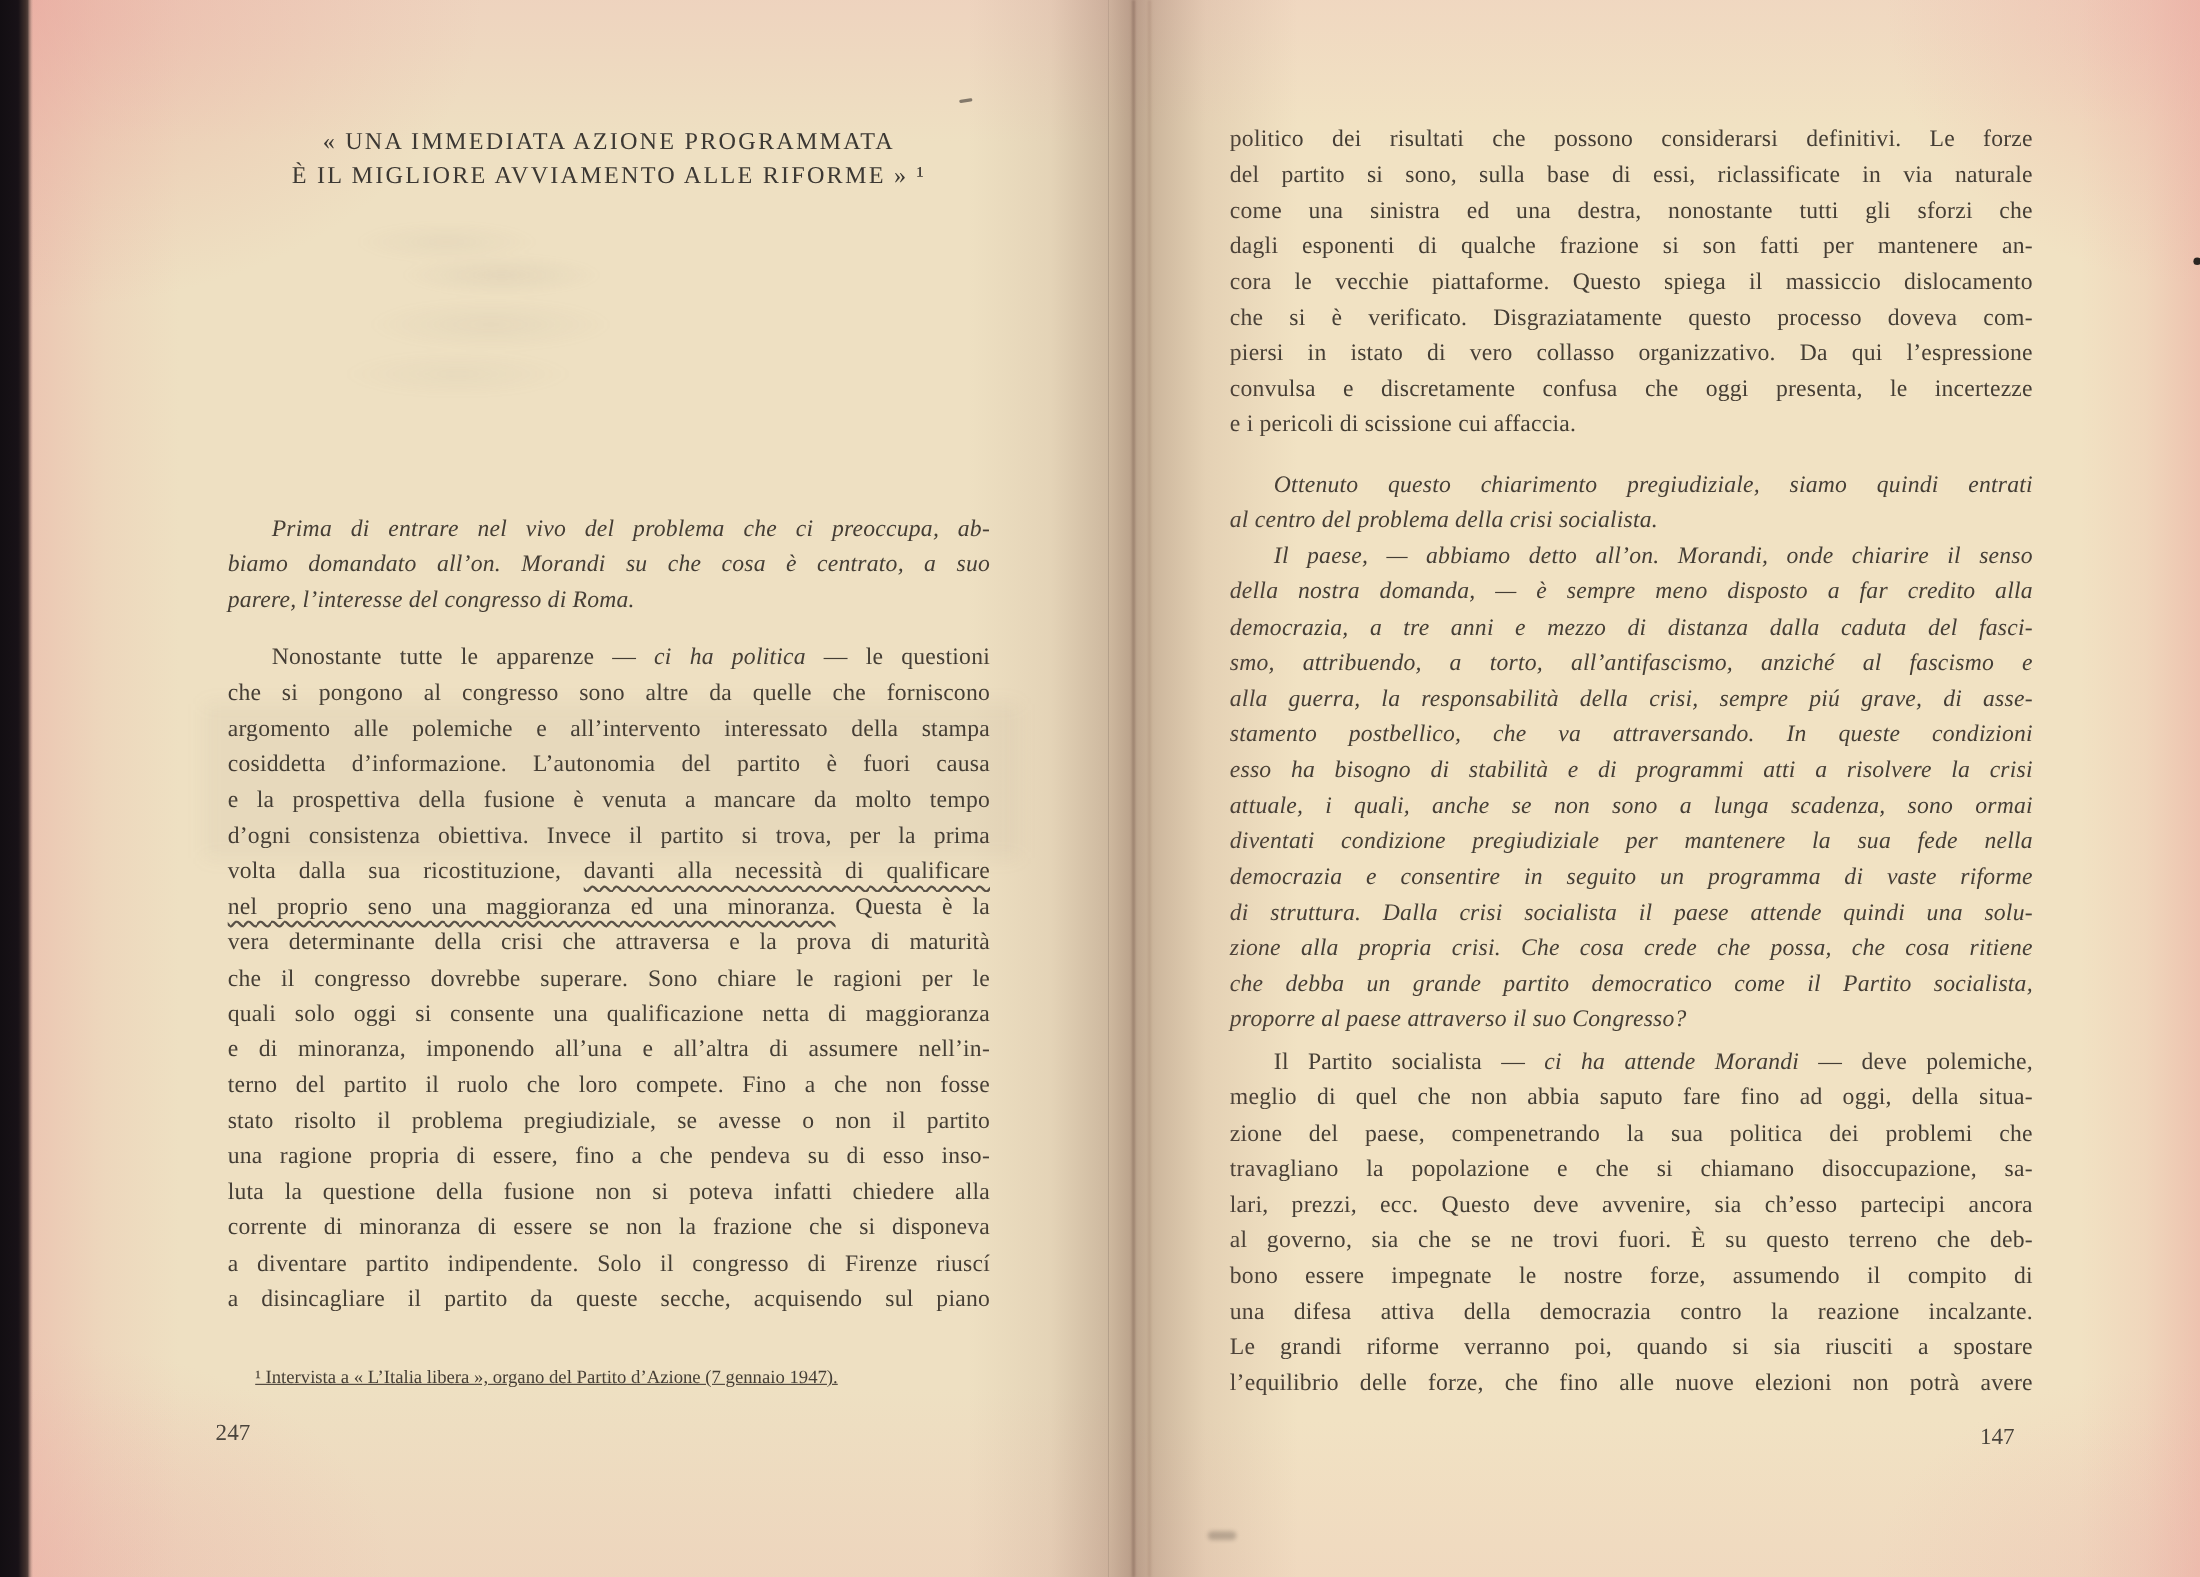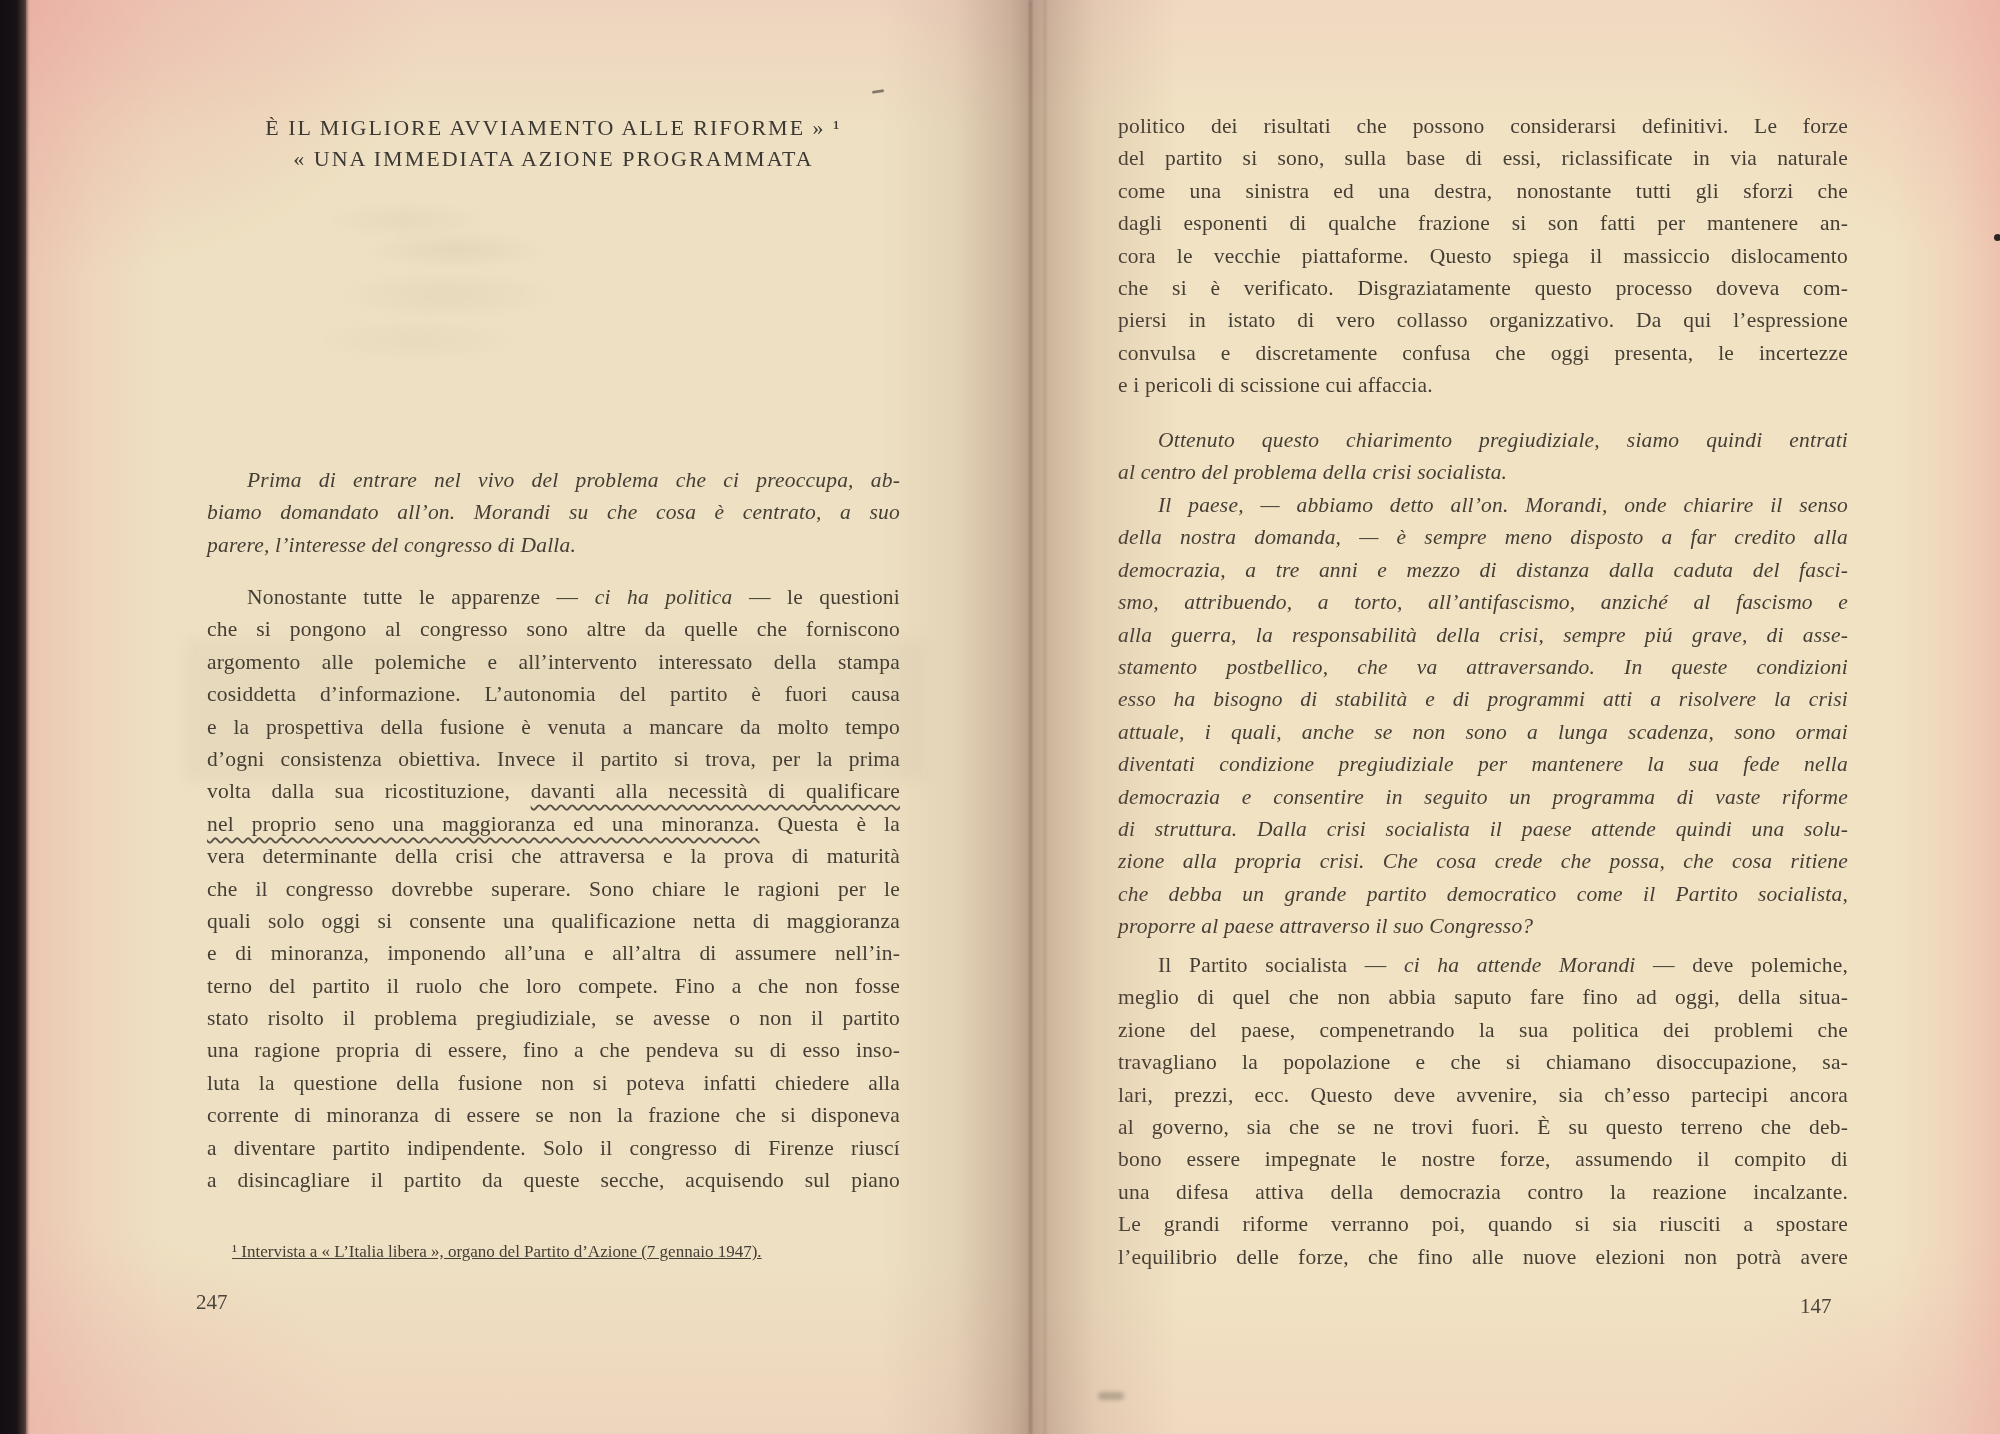--- a/index.html
+++ b/index.html
@@ -122,28 +122,28 @@
 
 <div class="scan">
 
   <div class="edge-left"></div>
 
   <div class="page page-left">
     <div class="smudge"></div>
     <div class="shade-left"></div>
 
     <div class="heading lp-heading">
+        <div class="line"><span>« UNA IMMEDIATA AZIONE PROGRAMMATA</span></div>
         <div class="line"><span>È IL MIGLIORE AVVIAMENTO ALLE RIFORME » ¹</span></div>
-        <div class="line"><span>« UNA IMMEDIATA AZIONE PROGRAMMATA</span></div>
       </div>
 
     <div class="tblock italic lp-intro">
         <div class="line just ind"><span>Prima di entrare nel vivo del problema che ci preoccupa, ab-</span></div>
         <div class="line just"><span>biamo domandato all’on. Morandi su che cosa è centrato, a suo</span></div>
-        <div class="line"><span>parere, l’interesse del congresso di Dalla.</span></div>
+        <div class="line"><span>parere, l’interesse del congresso di Roma.</span></div>
       </div>
 
     <div class="tblock lp-main">
         <div class="line just ind"><span>Nonostante tutte le apparenze — </span><span class="it">ci ha politica</span><span> — le questioni</span></div>
         <div class="line just"><span>che si pongono al congresso sono altre da quelle che forniscono</span></div>
         <div class="line just"><span>argomento alle polemiche e all’intervento interessato della stampa</span></div>
         <div class="line just"><span>cosiddetta d’informazione. L’autonomia del partito è fuori causa</span></div>
         <div class="line just"><span>e la prospettiva della fusione è venuta a mancare da molto tempo</span></div>
         <div class="line just"><span>d’ogni consistenza obiettiva. Invece il partito si trova, per la prima</span></div>
         <div class="line just"><span>volta dalla sua ricostituzione, </span><span class="und">davanti alla necessità di qualificare</span></div>

